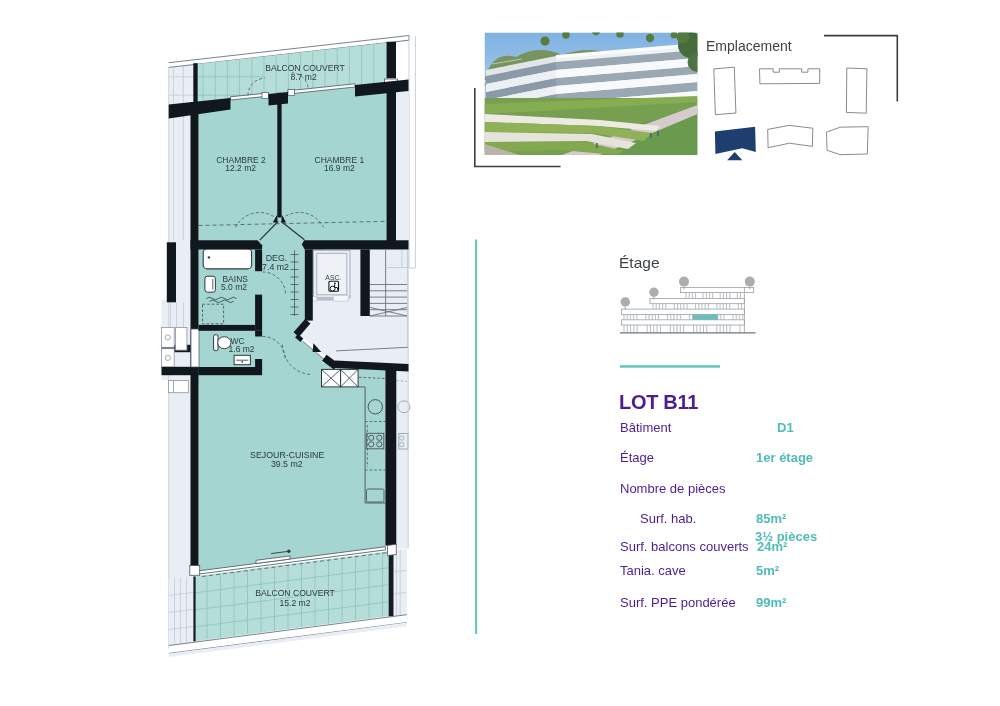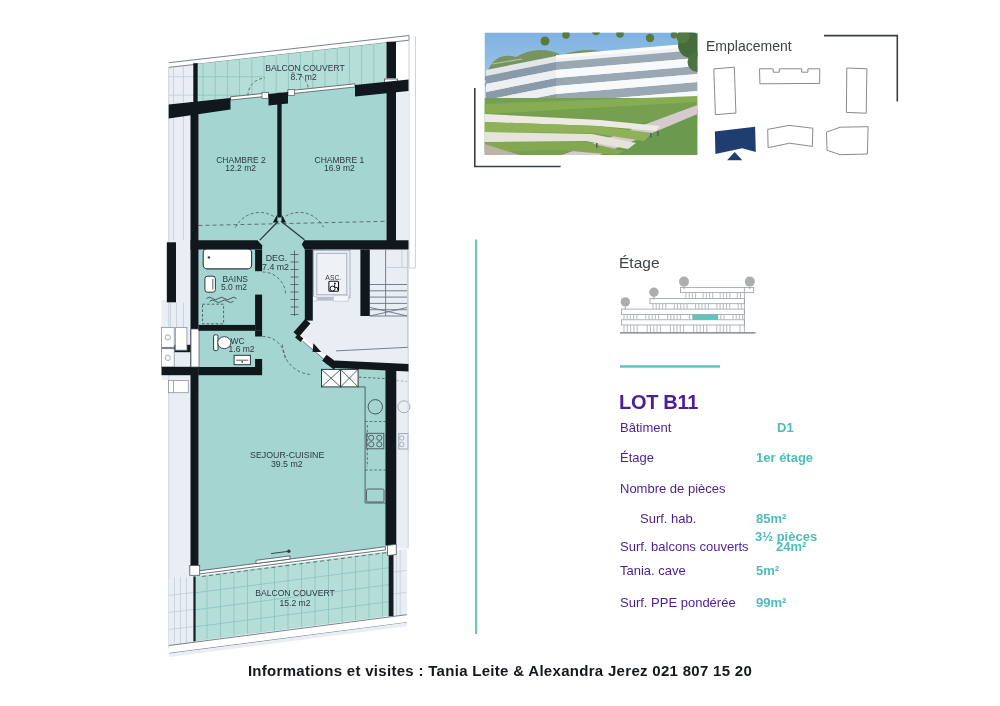--- a/index.html
+++ b/index.html
@@ -599,20 +599,19 @@
 
 <div class="abs tbl-label" style="left:620px;top:420px;">Bâtiment</div>
 <div class="abs tbl-value" style="left:756px;top:420px;margin-left:21px;">D1</div>
 <div class="abs tbl-label" style="left:620px;top:450px;">Étage</div>
 <div class="abs tbl-value" style="left:756px;top:450px;">1er étage</div>
 <div class="abs tbl-label" style="left:620px;top:480.5px;">Nombre de pièces</div>
 <div class="abs tbl-value" style="left:755px;top:480.5px;margin-top:48px;">3½ pièces</div>
 <div class="abs tbl-label" style="left:640px;top:510.5px;">Surf. hab.</div>
 <div class="abs tbl-value" style="left:756px;top:510.5px;text-align:right;">85m²</div>
 <div class="abs tbl-label" style="left:620px;top:538.5px;">Surf. balcons couverts</div>
-<div class="abs tbl-value" style="left:757px;top:538.5px;margin-left:19px;">24m²</div>
+<div class="abs tbl-value" style="left:757px;top:538.5px;">24m²</div>
 <div class="abs tbl-label" style="left:620px;top:563px;">Tania. cave</div>
 <div class="abs tbl-value" style="left:756px;top:563px;">5m²</div>
 <div class="abs tbl-label" style="left:620px;top:594.5px;">Surf. PPE pondérée</div>
 <div class="abs tbl-value" style="left:756px;top:594.5px;">99m²</div>
 
-<div class="abs" style="left:0;top:662px;width:1000px;text-align:center;font-size:15px;letter-spacing:0.3px;font-weight:bold;color:#14181c;">Informations et visites : Tania Leite &amp; Alexandra Jerez 021 807 15 20</div>
 </div>
 
 </body></html>

